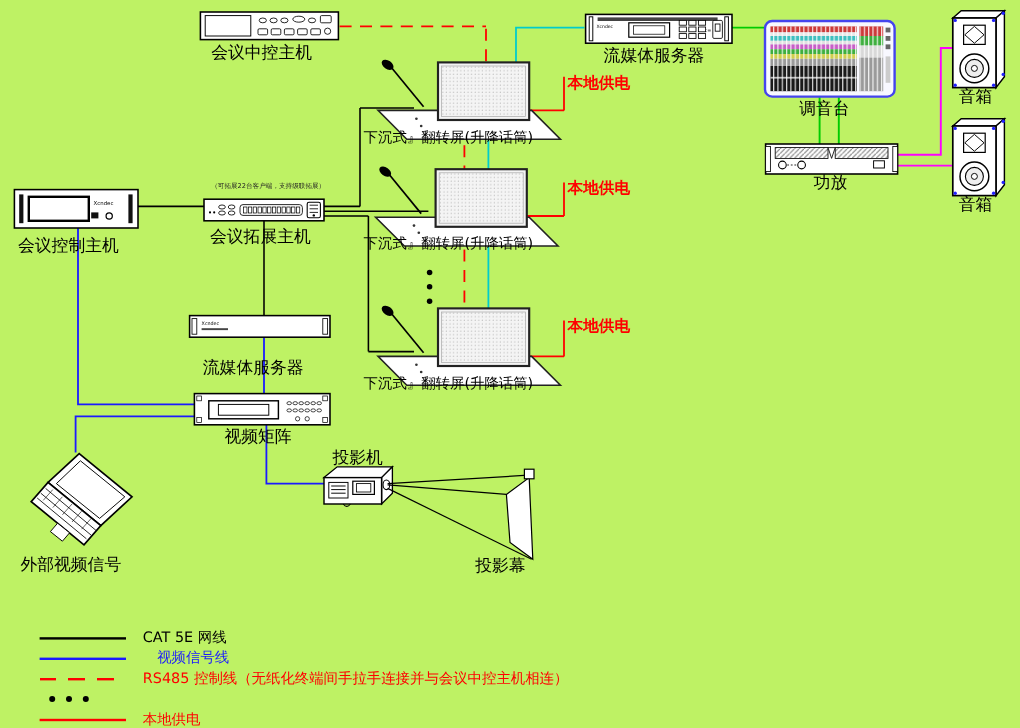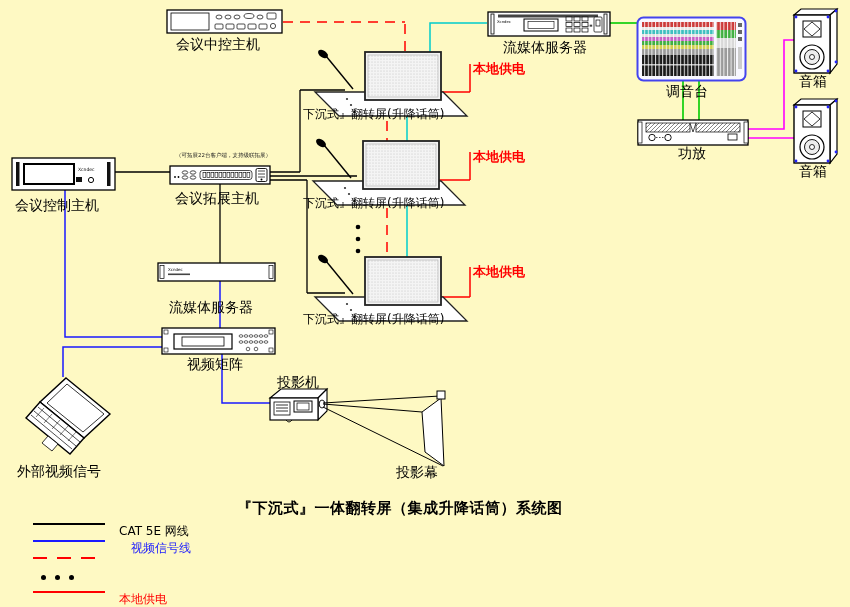--- a/index.html
+++ b/index.html
@@ -1,26 +1,26 @@
 <!DOCTYPE html>
 <html><head>
 <meta charset="utf-8">
 <style>
   html,body{margin:0;padding:0;background:#fff;}
-  #canvas{position:relative;width:850px;height:607px;background:#fef9c3;overflow:hidden;
+  #canvas{position:relative;width:850px;height:607px;background:#bef264;overflow:hidden;
           font-family:"DejaVu Sans","Liberation Sans",sans-serif;color:#000;}
   #wires,#shapes{position:absolute;left:0;top:0;}
   .lbl{position:absolute;font-size:14px;color:#000;white-space:nowrap;line-height:1.1;}
   .lbl-flip{position:absolute;font-size:12px;color:#000;white-space:nowrap;}
   .lbl-power{position:absolute;font-size:13px;font-weight:bold;color:#ff0000;white-space:nowrap;}
   .lbl-note{position:absolute;font-size:5.5px;color:#222;white-space:nowrap;}
   #title{position:absolute;left:237px;top:499px;font-size:15px;font-weight:bold;letter-spacing:.5px;white-space:nowrap;}
   
   #legend{position:absolute;left:33px;top:523px;}
-  .lrow{display:flex;align-items:flex-start;height:17px;}
+  .lrow{display:flex;align-items:center;height:17px;}
   .lsample{width:72px;height:0;margin-right:14px;flex:0 0 72px;}
   .ls-black{border-top:2px solid #000;}
   .ls-blue{border-top:2px solid #1a1aff;}
   .ls-red{border-top:2px solid #ff0000;}
   .ls-dash{height:2px;border:none;background:repeating-linear-gradient(90deg,#ff0000 0 14px,transparent 14px 24px);}
   .ls-dots{display:flex;gap:9px;align-items:center;border:none;height:6px;padding-left:8px;}
   .ls-dots i{width:5px;height:5px;border-radius:50%;background:#000;display:block;}
   .ltext{font-size:12px;white-space:nowrap;}
   .lt-blue{color:#1a1aff;margin-left:12px;}
   .lt-red{color:#ff0000;}
@@ -343,33 +343,33 @@
 <div class="lbl" style="left:17px;top:464px">外部视频信号</div>
 
 <div class="lbl-flip" style="left:303px;top:106px">下沉式』翻转屏(升降话筒)</div>
 <div class="lbl-flip" style="left:303px;top:195px">下沉式』翻转屏(升降话筒)</div>
 <div class="lbl-flip" style="left:303px;top:311px">下沉式』翻转屏(升降话筒)</div>
 
 <div class="lbl-power" style="left:473px;top:60px">本地供电</div>
 <div class="lbl-power" style="left:473px;top:148px">本地供电</div>
 <div class="lbl-power" style="left:473px;top:263px">本地供电</div>
 
-<div id="title">『下沉式』一体翻转屏（集成升降话筒）系统图</div>
 
 <div id="legend">
   <div class="lrow">
     <div class="lsample ls-black"></div>
     <div class="ltext">CAT 5E 网线</div>
   </div>
   <div class="lrow">
     <div class="lsample ls-blue"></div>
     <div class="ltext lt-blue">视频信号线</div>
   </div>
   <div class="lrow">
     <div class="lsample ls-dash"></div>
+    <div class="ltext lt-red">RS485 控制线（无纸化终端间手拉手连接并与会议中控主机相连）</div>
   </div>
   <div class="lrow">
     <div class="lsample ls-dots">
           <i></i>
           <i></i>
           <i></i>
         </div>
   </div>
   <div class="lrow">
     <div class="lsample ls-red"></div>

